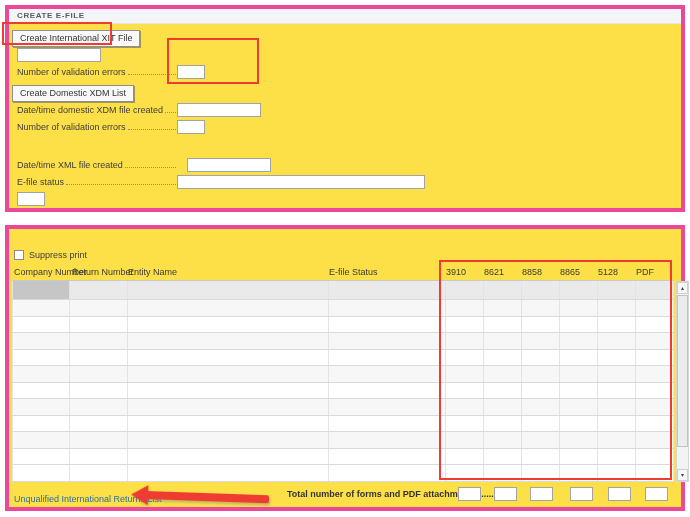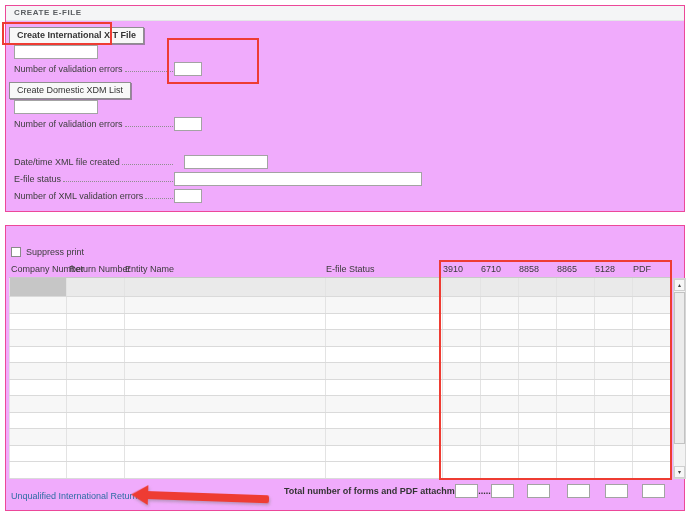--- a/index.html
+++ b/index.html
@@ -5,22 +5,22 @@
   * { box-sizing: border-box; margin: 0; padding: 0; }
   html,body { width: 690px; height: 517px; }
   body {
     position: relative;
     background: #ffffff;
     font-family: "Liberation Sans", sans-serif;
     overflow: hidden;
   }
   .panel {
     position: absolute;
-    background: #f0abfc;
-    border: 1px solid #ec4899;
+    background: #fde047;
+    border: 4px solid #ec4899;
   }
   #panel-create { left: 5px; top: 5px; width: 680px; height: 207px; }
   #panel-forms  { left: 5px; top: 225px; width: 680px; height: 286px; }
   .panel-header {
     height: 15px;
     background: #f4f5f6;
     border-bottom: 1px solid #e4e5e7;
     font-size: 8px;
     font-weight: bold;
     color: #595d61;
@@ -147,37 +147,41 @@
     position: absolute; left: 15px; top: 7px; width: 123px; height: 8px;
     background: #ee3c33; border-radius: 2px;
   }
 </style>
 </head>
 <body>
 
 <div class="panel" id="panel-create">
   <div class="panel-header">CREATE E-FILE</div>
 
-  <button class="btn" style="top:21px;font-weight:bold;">Create International XIT File</button>
+  <button class="btn" style="top:21px;">Create International XIT File</button>
 
   <div class="frow" style="top:38px;">
     <input class="tin w-date" type="text" value="" style="">
   </div>
 
   <div class="frow" style="top:55px;">
     <span class="lwrap">
       <span class="flabel">Number of validation errors</span>
       <span class="leader"></span>
     </span>
     <input class="tin w-small" type="text" value="" style="">
   </div>
 
   <button class="btn" style="top:76px;">Create Domestic XDM List</button>
 
   <div class="frow" style="top:93px;">
+    <span class="lwrap">
+      <span class="flabel">Date/time domestic XDM file created</span>
+      <span class="leader"></span>
+    </span>
     <input class="tin w-date" type="text" value="" style="">
   </div>
 
   <div class="frow" style="top:110px;">
     <span class="lwrap">
       <span class="flabel">Number of validation errors</span>
       <span class="leader"></span>
     </span>
     <input class="tin w-small" type="text" value="" style="">
   </div>
@@ -193,42 +197,38 @@
 
   <div class="frow" style="top:165px;">
     <span class="lwrap">
       <span class="flabel">E-file status</span>
       <span class="leader"></span>
     </span>
     <input class="tin w-wide" type="text" value="" style="">
   </div>
 
   <div class="frow" style="top:182px;">
-    <span class="lwrap">
-      <span class="flabel">Number of XML validation errors</span>
-      <span class="leader"></span>
-    </span>
     <input class="tin w-small" type="text" value="" style="">
   </div>
 </div>
 
 <div class="panel" id="panel-forms">
 
   <div class="cbrow">
     <span class="cbox"></span>
     <span class="cblabel">Suppress print</span>
   </div>
 
   <div class="tbl-head" id="tbl-head">
       <div class="th l" style="width: 58px;">Company Number</div>
       <div class="th l" style="width: 58px;">Return Number</div>
       <div class="th" style="width: 201px;">Entity Name</div>
       <div class="th" style="width: 117px;">E-file Status</div>
       <div class="th" style="width: 38px;">3910</div>
-      <div class="th" style="width: 38px;">6710</div>
+      <div class="th" style="width: 38px;">8621</div>
       <div class="th" style="width: 38px;">8858</div>
       <div class="th" style="width: 38px;">8865</div>
       <div class="th" style="width: 38px;">5128</div>
       <div class="th" style="width: 38px;">PDF</div>
     </div>
   <div class="tbl-body" id="tbl-body">
       <div class="trow first">
         <div class="td" style="width: 58px;"></div>
         <div class="td" style="width: 58px;"></div>
         <div class="td" style="width: 201px;"></div>

